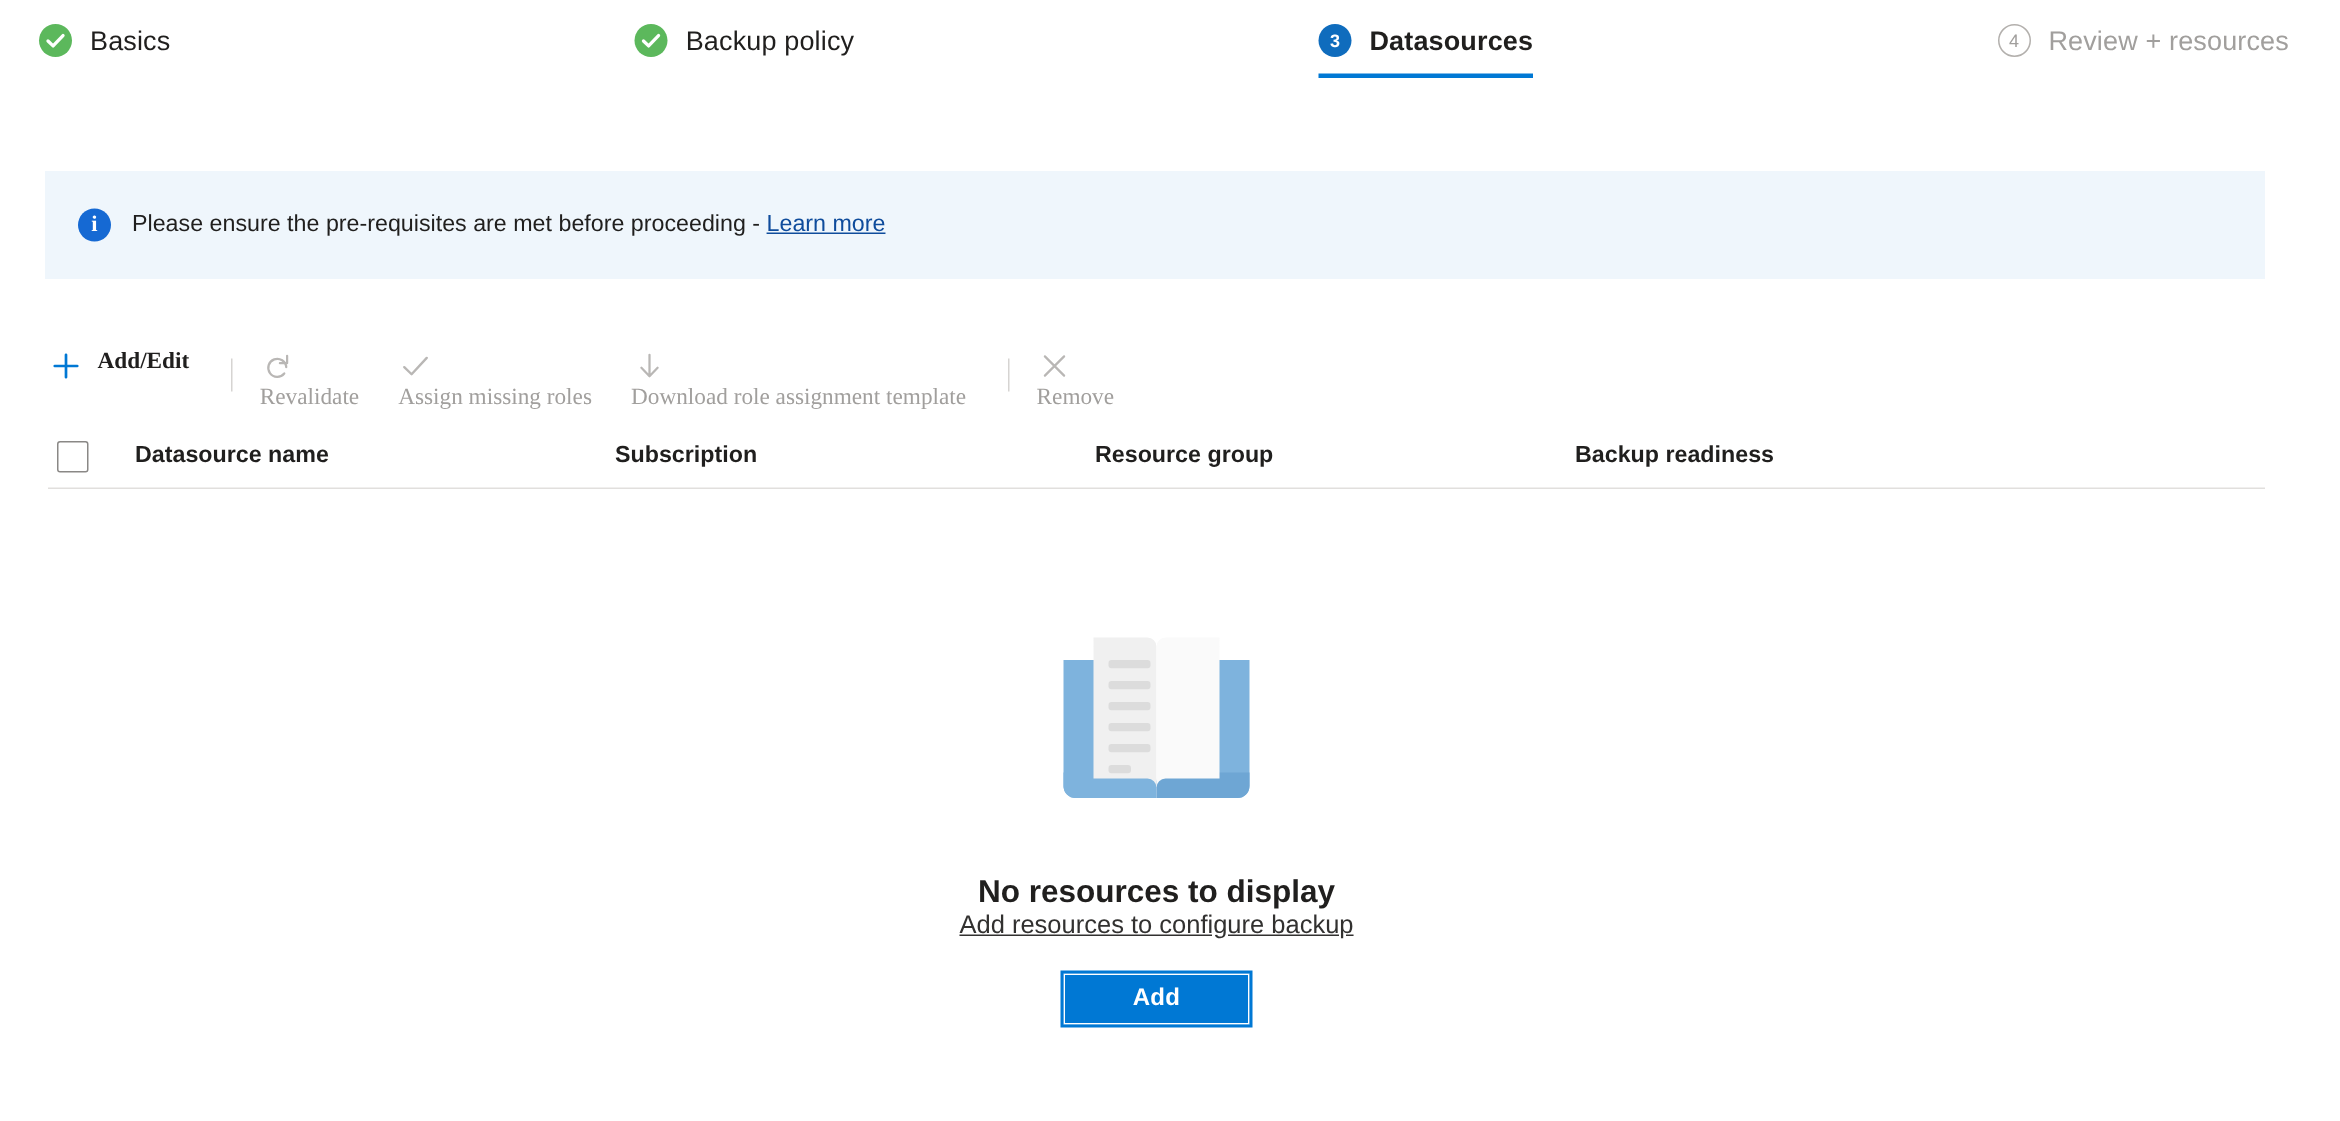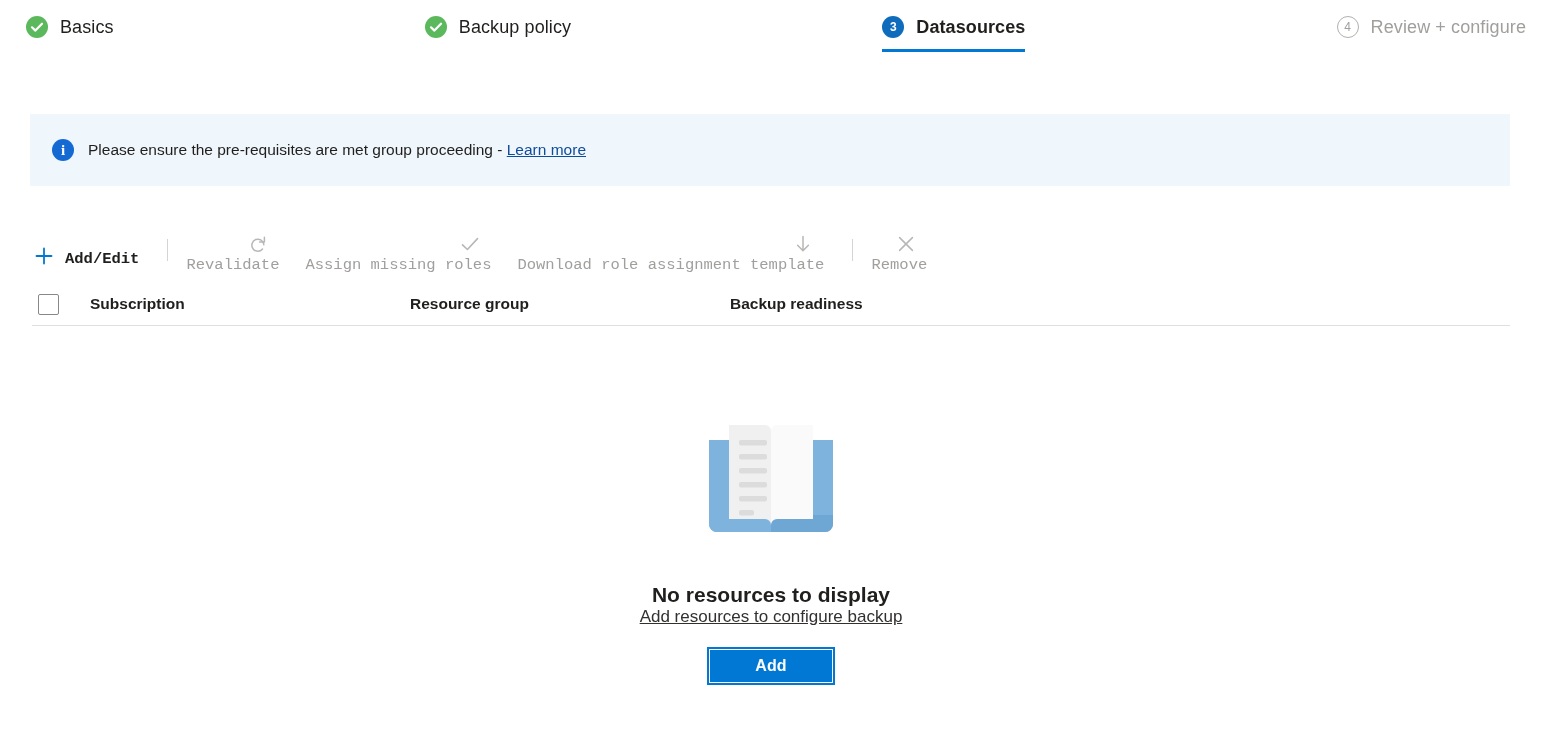--- a/index.html
+++ b/index.html
@@ -127,27 +127,27 @@
   .command-bar {
     position: absolute;
     left: 32px;
     top: 230px;
     display: flex;
     align-items: center;
     height: 40px;
   }
   .cmd {
     display: flex;
-    align-items: flex-end;
+    align-items: flex-start;
     height: 36px;
     padding: 0 10px 0 0;
     margin-right: 16px;
     background: none;
     border: none;
-    font-family: Liberation Mono, monospace;
+    font-family: Liberation Serif, serif;
     font-size: 15.5px;
     white-space: nowrap;
   }
   .cmd.enabled { color: #201f1e; cursor: pointer; font-weight: bold; }
   .cmd.disabled { color: #a19f9d; cursor: default; flex-direction: column; }
   .cmd .glyph {
     display: inline-flex;
     align-items: center;
     justify-content: center;
     width: 24px;
@@ -271,29 +271,29 @@
     <span class="step-label">Backup policy</span>
   </button>
 
   <button class="step active">
     <span class="step-badge current">3</span>
     <span class="step-label">Datasources</span>
   </button>
 
   <button class="step disabled">
     <span class="step-badge upcoming">4</span>
-    <span class="step-label">Review + configure</span>
+    <span class="step-label">Review + resources</span>
   </button>
 
 </div>
 
 <div class="info-banner">
   <span class="info-icon">i</span>
   <span class="info-text">
-    <span>Please ensure the pre-requisites are met group proceeding - </span><a class="info-link" href="#">Learn more</a>
+    <span>Please ensure the pre-requisites are met before proceeding - </span><a class="info-link" href="#">Learn more</a>
   </span>
 </div>
 
 <div class="command-bar">
 
   <button class="cmd enabled">
     <span class="glyph">
       <svg width="22" height="22" viewBox="0 0 22 22" aria-hidden="true">
         <path d="M11 3.5 V18.5 M3.5 11 H18.5" stroke="currentColor" stroke-width="1.8" stroke-linecap="round"></path>
       </svg>
@@ -342,20 +342,21 @@
     <span>Remove</span>
   </button>
 
 </div>
 
 <div class="grid">
   <div class="grid-head">
     <div class="grid-check">
       <div class="checkbox"></div>
     </div>
+    <div class="col-name">Datasource name</div>
     <div class="col-sub">Subscription</div>
     <div class="col-rg">Resource group</div>
     <div class="col-ready">Backup readiness</div>
   </div>
 </div>
 
 <div class="empty-state">
 
   <div class="empty-illus">
     <svg width="148" height="138" viewBox="0 0 148 138" aria-hidden="true">

